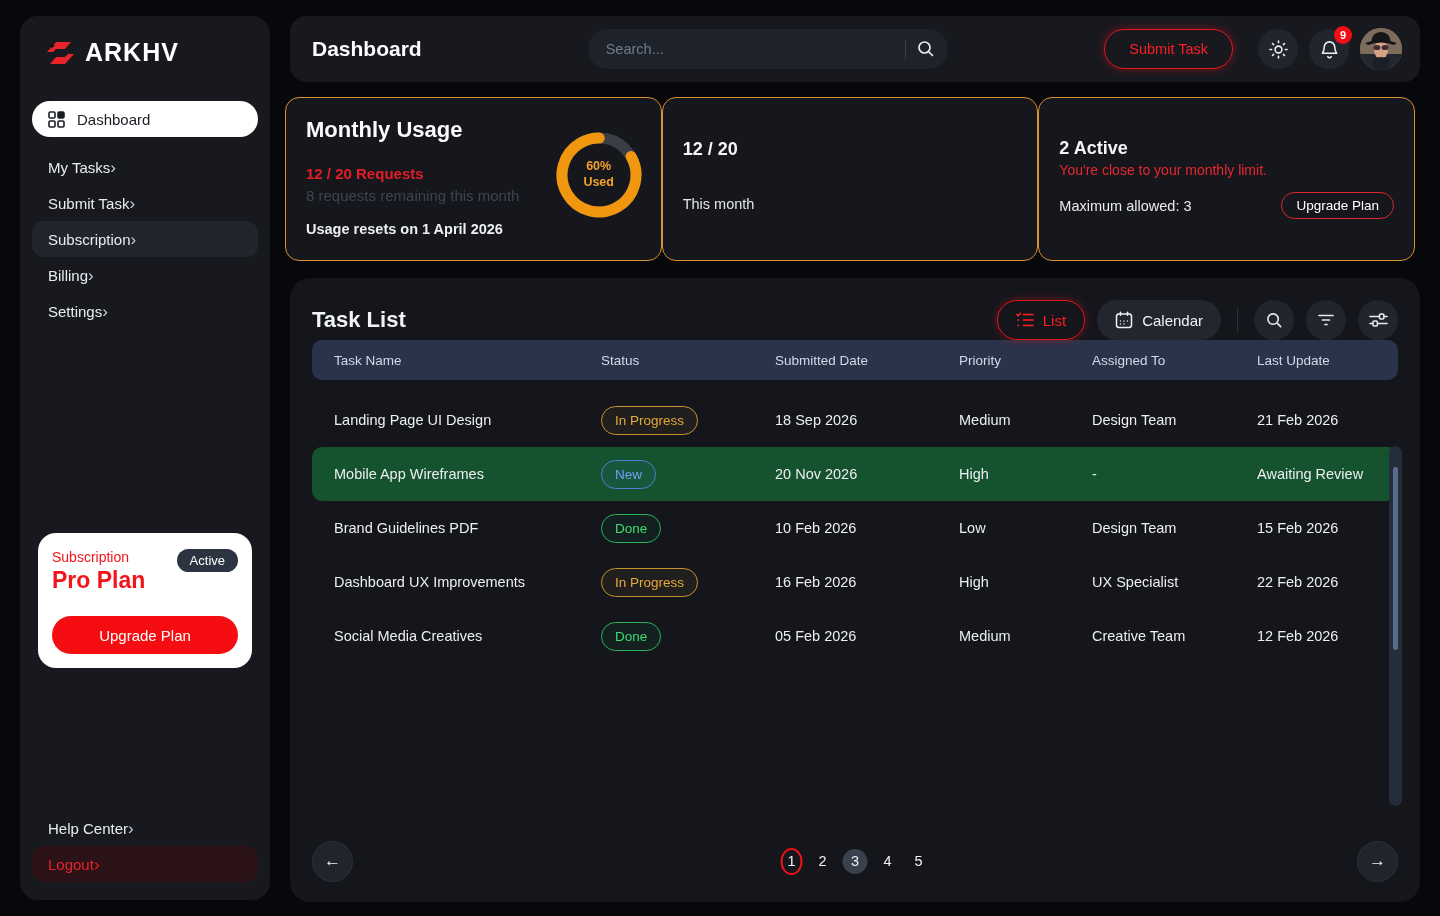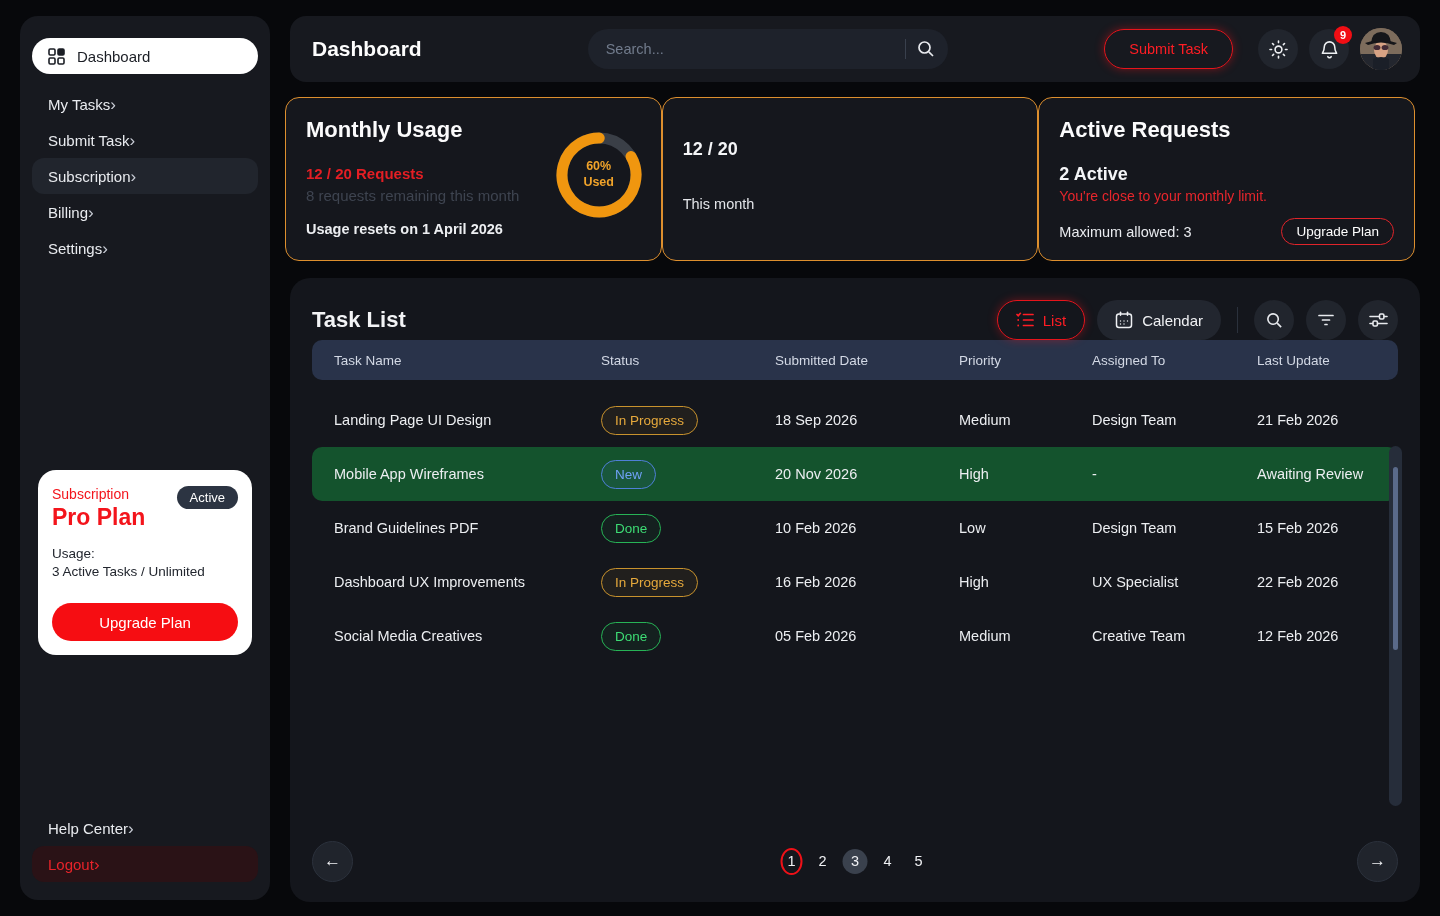--- a/index.html
+++ b/index.html
@@ -174,20 +174,30 @@
   .page-num { font-size:14.5px; color:#f0f1f4; width:22px; height:27px;
     display:flex; align-items:center; justify-content:center; cursor:pointer; }
   .page-num.ring { border:2px solid #ee1118; border-radius:50%; }
   .page-num.dark { background:#3a414d; border-radius:50%; width:25px; height:25px; }
   svg { display:block; }
 </style>
 </head>
 <body>
 
 <aside class="sidebar">
+  <div class="logo">
+    <span>
+      <svg width="33" height="28" viewBox="0 0 33 28">
+        <polygon points="3,13 12,3 27,3 21,10 12,10 9,13" fill="#e8232a"></polygon>
+        <polygon points="30,15 21,25 6,25 12,18 21,18 24,15" fill="#e8232a"></polygon>
+        <polygon points="6,6 11,6 8,9" fill="#07080b"></polygon>
+      </svg>
+    </span>
+    <span class="logo-text">ARKHV</span>
+  </div>
 
   <div class="nav-pill">
     <span>
       <svg width="17" height="17" viewBox="0 0 17 17" fill="none" stroke="#1b1e25" stroke-width="1.6">
         <rect x="1" y="1" width="6" height="6" rx="1.2"></rect>
         <rect x="10" y="1" width="6" height="6" rx="1.2" fill="#1b1e25"></rect>
         <rect x="1" y="10" width="6" height="6" rx="1.2"></rect>
         <rect x="10" y="10" width="6" height="6" rx="1.2"></rect>
       </svg>
     </span>
@@ -217,24 +227,20 @@
     </div>
   </nav>
 
   <div class="sub-card">
     <div class="sub-card-top">
       <div>
         <div class="sub-eyebrow">Subscription</div>
         <div class="sub-plan">Pro Plan</div>
       </div>
       <span class="sub-badge">Active</span>
-    </div>
-    <div class="sub-usage">
-      <div>Usage:</div>
-      <div>3 Active Tasks / Unlimited</div>
     </div>
     <button class="sub-cta">Upgrade Plan</button>
   </div>
 
   <div class="side-footer">
     <div class="nav-item">
       <span>Help Center</span>
       <span class="chev">›</span>
     </div>
     <div class="nav-item logout">
@@ -317,21 +323,20 @@
       <span>Used</span>
     </span>
   </div>
 
   <div class="card">
     <div class="ru-value">12 / 20</div>
     <div class="ru-caption">This month</div>
   </div>
 
   <div class="card">
-    <h2>Active Requests</h2>
     <div class="ar-value">2 Active</div>
     <div class="ar-warning">You're close to your monthly limit.</div>
     <div class="ar-bottom">
       <span class="ar-max">Maximum allowed: 3</span>
       <button class="btn-upgrade-sm">Upgrade Plan</button>
     </div>
   </div>
 </section>
 
 <section class="task-panel">

